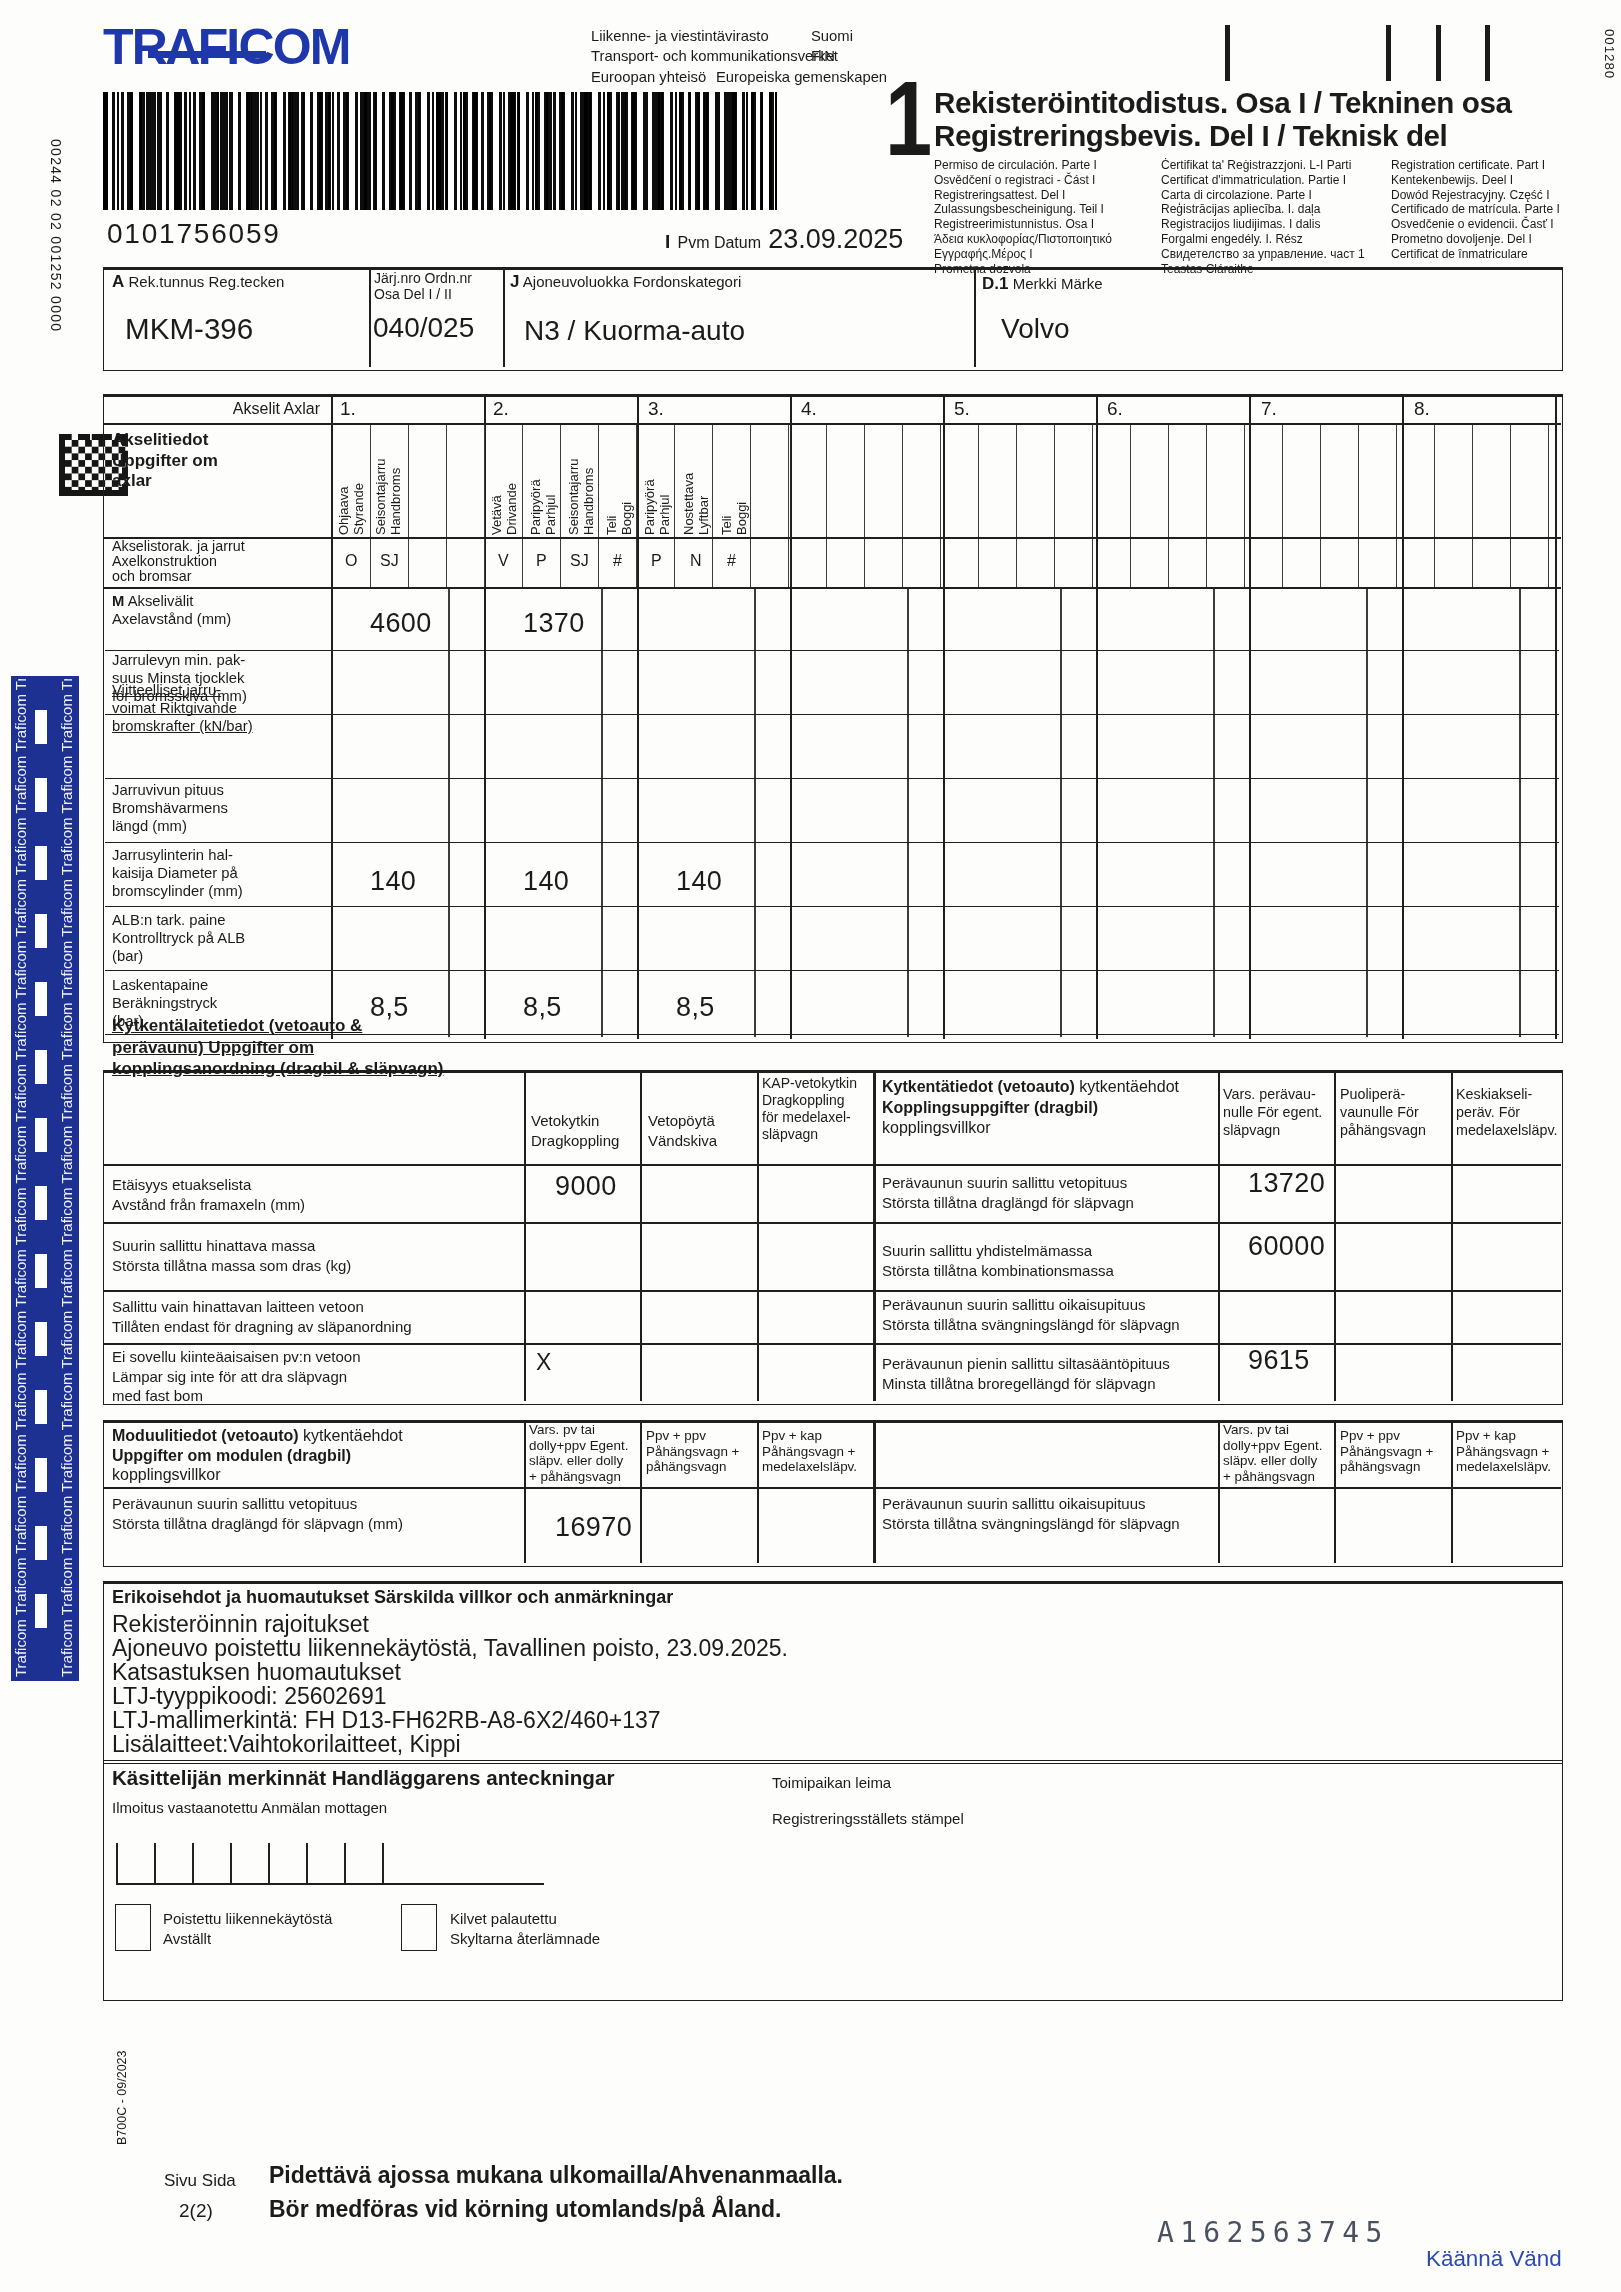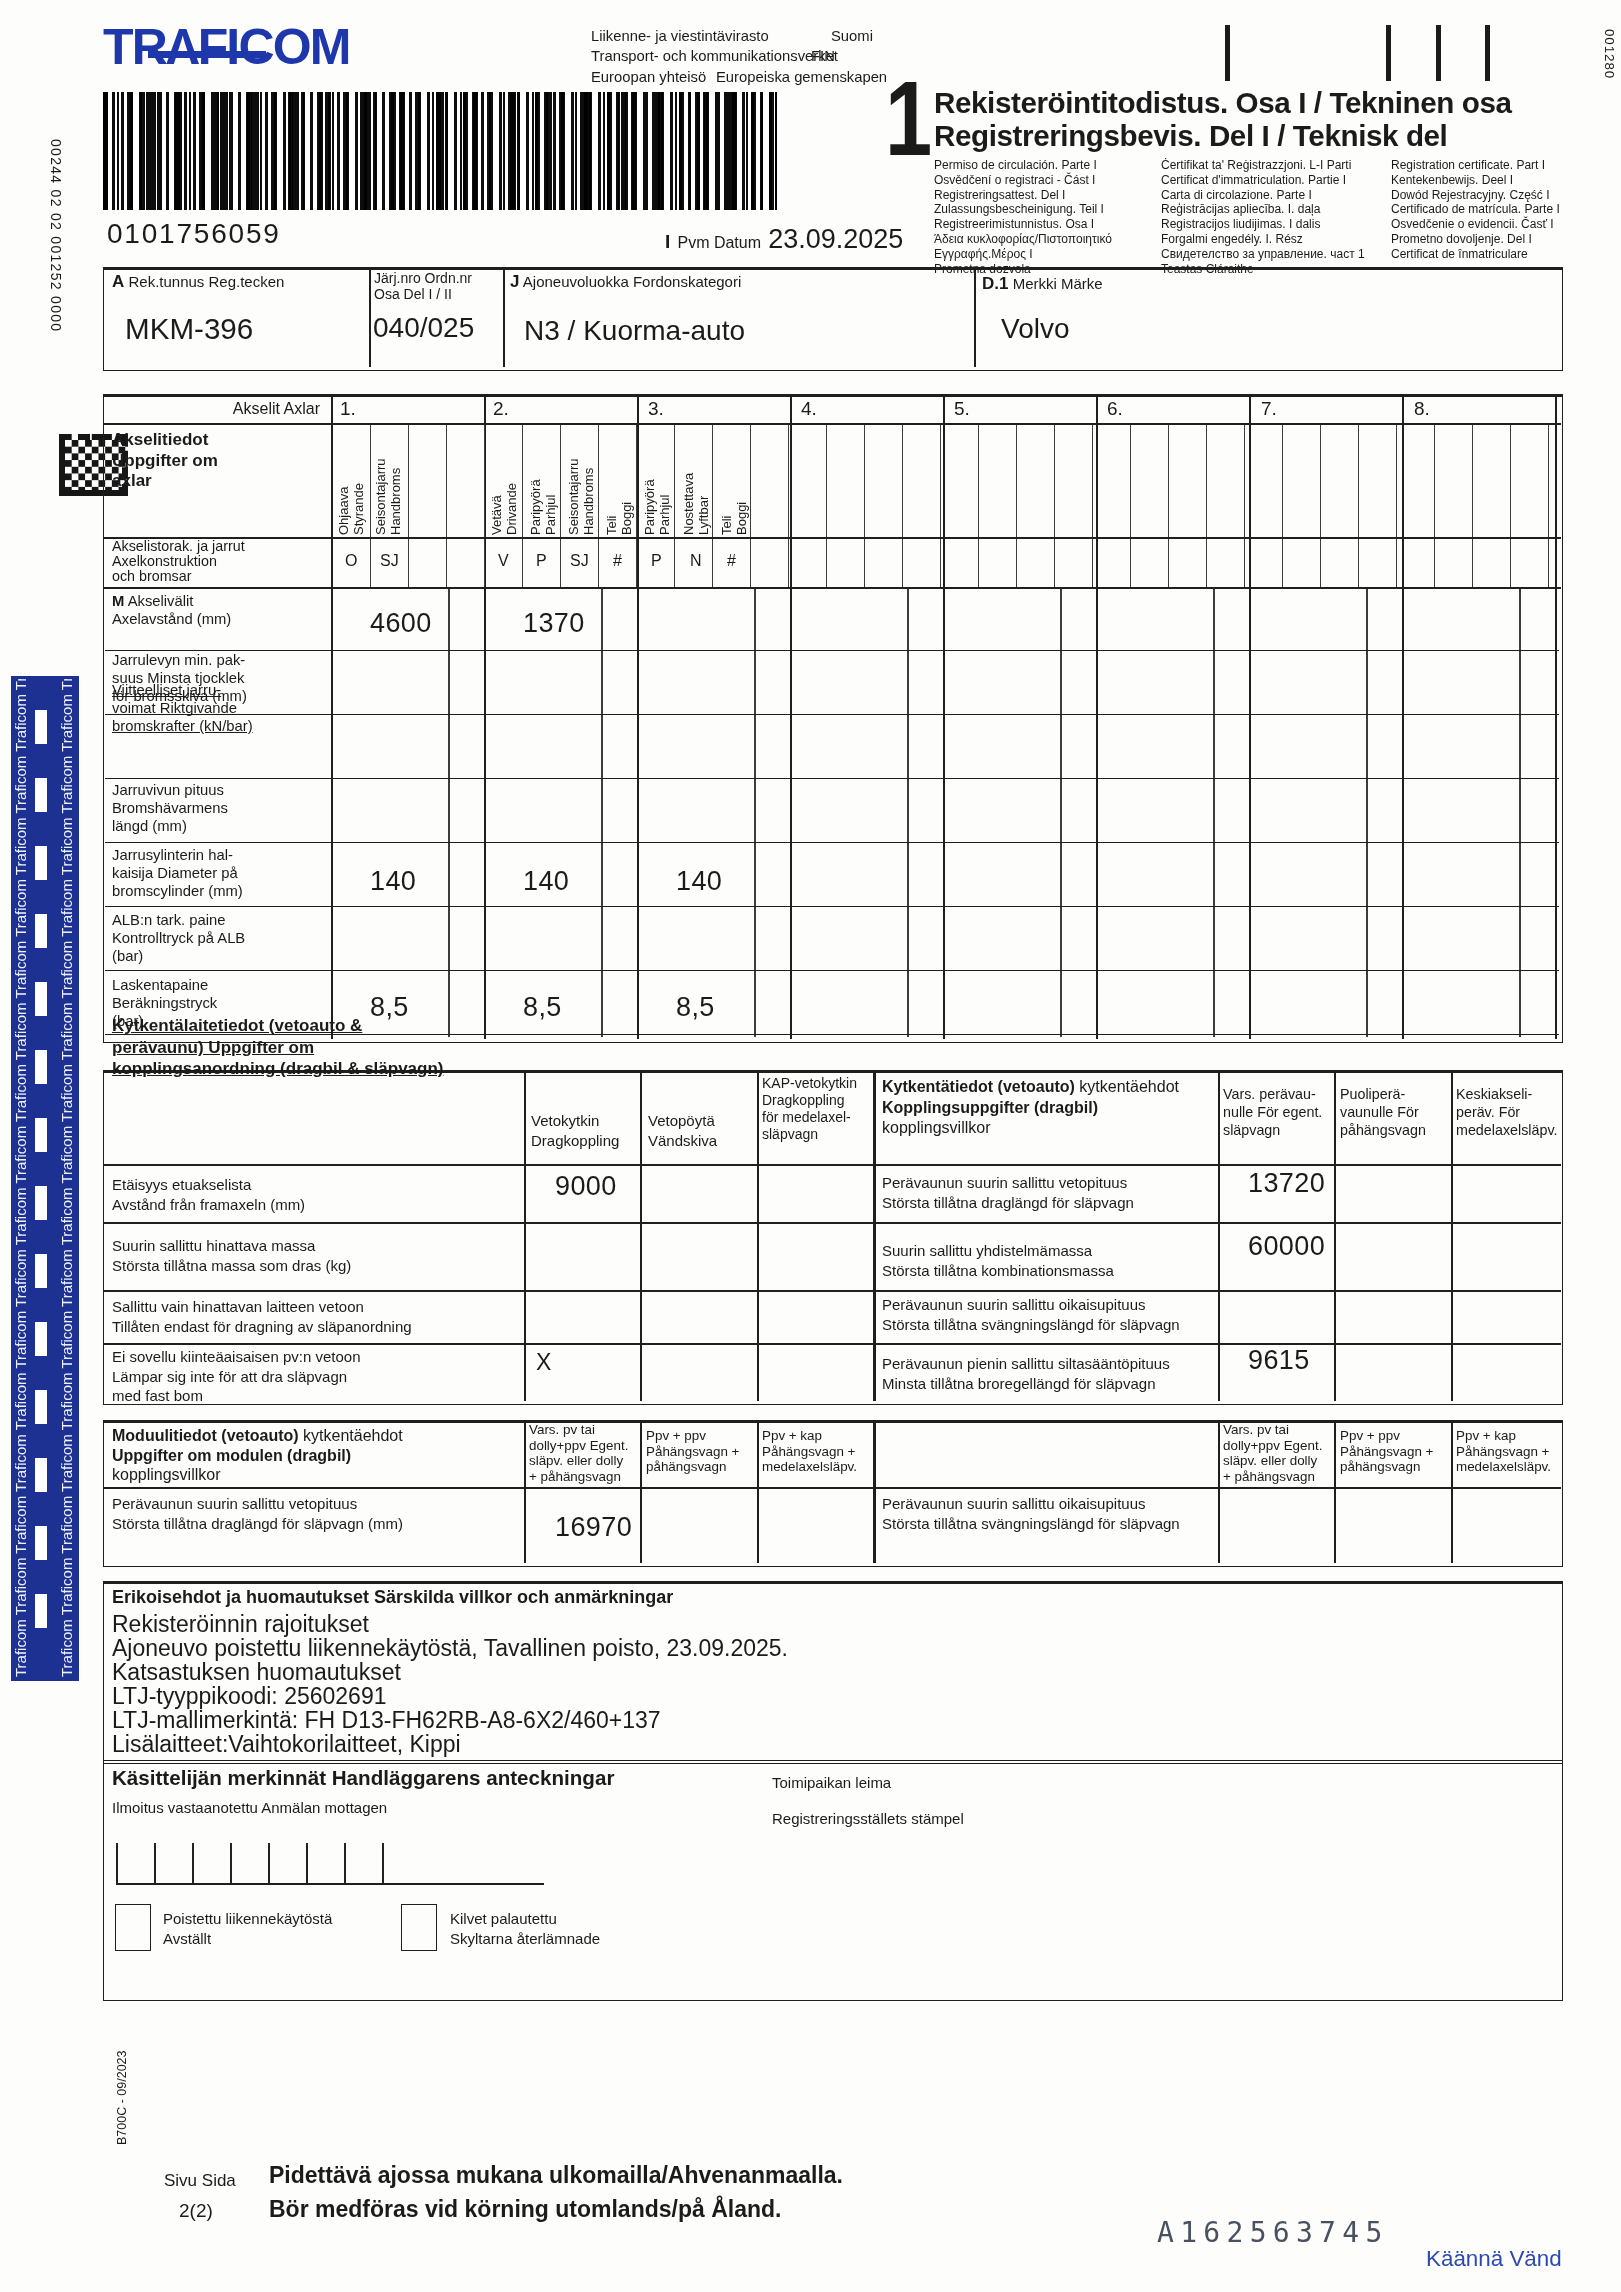--- a/index.html
+++ b/index.html
@@ -46,21 +46,21 @@
 
 <div class="page">
 
   <div class="abs logo" style="left:103px;top:21.5px;">
     <span>TR</span>
       <span>Λ</span>
       <span>FICOM</span>
     <div class="abs" style="left:45px;top:29.6px;width:118px;height:7.2px;background:var(--brand,#1e38ac);"></div>
   </div>
   <span class="abs f16" style="left:591px;top:27px;">Liikenne- ja viestintävirasto</span>
-  <span class="abs f16" style="left:811px;top:27px;margin-left:20px;">Suomi</span>
+  <span class="abs f16" style="left:811px;top:27px;">Suomi</span>
   <span class="abs f16" style="left:591px;top:47px;">Transport- och kommunikationsverket</span>
   <span class="abs f16" style="left:811px;top:47px;">FIN</span>
   <span class="abs f16" style="left:591px;top:68px;">Euroopan yhteisö</span>
   <span class="abs f16" style="left:716px;top:68px;">Europeiska gemenskapen</span>
 
   <div class="mark" style="left:1225px;top:25px;"></div>
   <div class="mark" style="left:1386px;top:25px;"></div>
   <div class="mark" style="left:1436px;top:25px;"></div>
   <div class="mark" style="left:1485px;top:25px;"></div>
 

